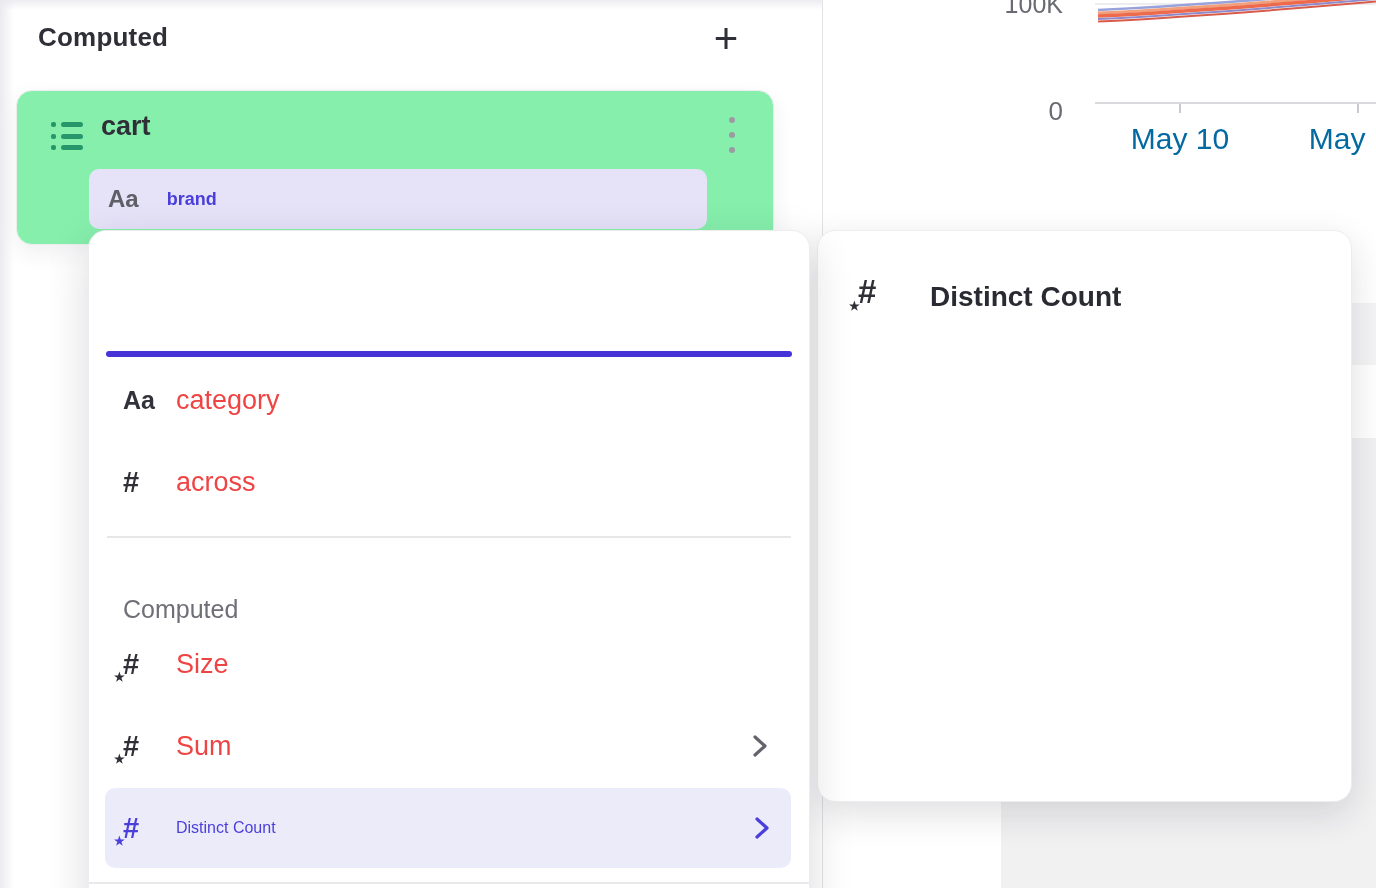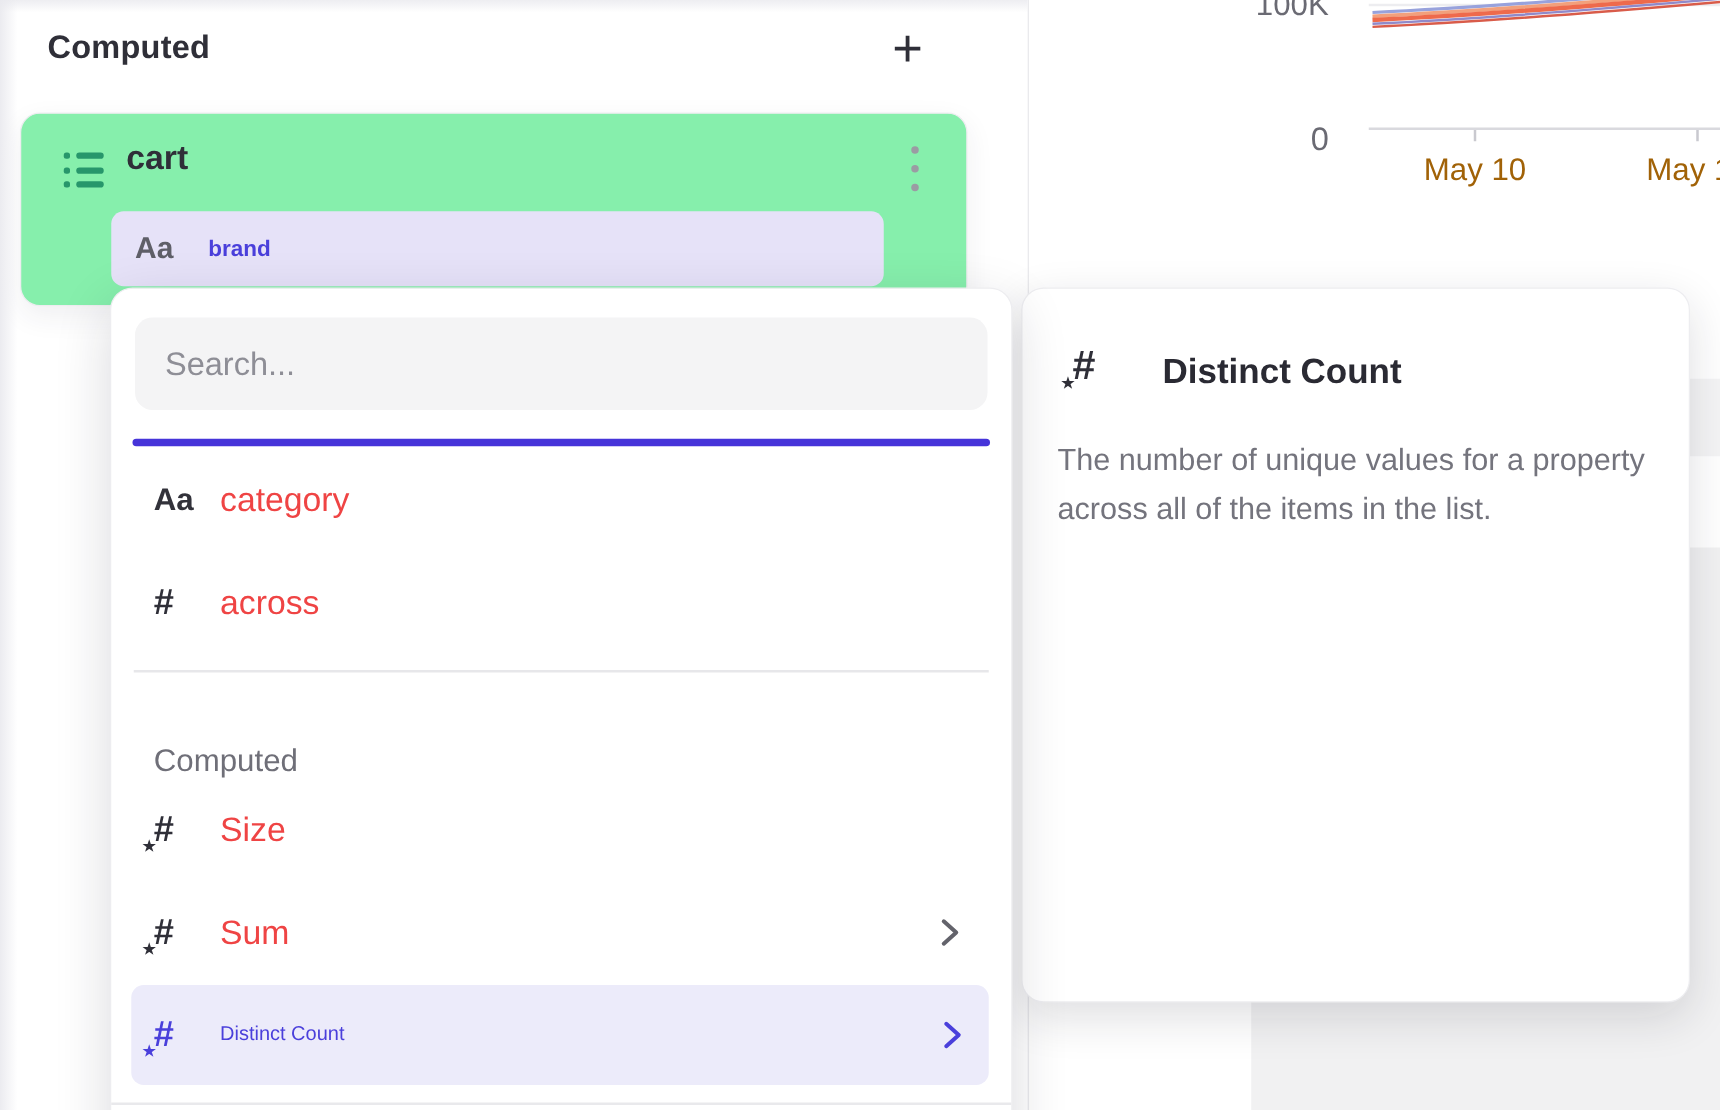--- a/index.html
+++ b/index.html
@@ -31,21 +31,21 @@
               display:flex;align-items:center;cursor:pointer;}
   .brand-pill .aa{margin-left:19px;font-size:24px;font-weight:600;color:#5f5f68;}
   .brand-pill .name{margin-left:28px;font-size:18px;font-weight:600;color:var(--accentText);}
 
   
   .right-panel{left:822px;top:0;width:554px;height:888px;border-left:1.5px solid #e3e3e7;overflow:hidden;background:#fff;}
   .ylab{width:70px;text-align:right;font-size:25px;color:#6a6a73;}
   .grid-100k{left:272px;top:3px;width:282px;height:1.5px;background:#ededf0;}
   .x-axis{left:272px;top:102px;width:282px;height:2px;background:#d9d9de;}
   .tick{width:2px;height:9px;background:#c9c9cf;top:104px;}
-  .xlab{top:122px;width:110px;text-align:center;font-size:25px;color:#a16207;}
+  .xlab{top:122px;width:110px;text-align:center;font-size:30px;color:#0369a1;}
   .gray-band{left:0;top:303px;width:554px;height:62px;background:#f4f4f5;}
   .gray-area{left:178px;top:438px;width:376px;height:450px;background:#f1f1f2;}
 
   
   .popup{left:88px;top:230px;width:720px;height:700px;background:#fff;border:1px solid #ededf0;border-radius:18px;
          box-shadow:0 14px 44px rgba(25,25,45,.16);z-index:20;}
   .search-box{left:19px;top:23px;width:682px;height:74px;border-radius:14px;background:#f4f4f5;border:none;
               padding:0 0 0 24px;font-family:"Liberation Sans",sans-serif;font-size:26px;color:#3a3a42;outline:none;box-sizing:border-box;}
   .search-box::placeholder{color:#8e8e96;}
   .scroll-indicator{left:17px;top:120px;width:686px;height:6px;border-radius:3px;background:var(--accent);}
@@ -131,25 +131,23 @@
   </div>
 
   <div class="abs top-shade"></div>
   <div class="abs left-shade"></div>
 
   <div class="abs tooltip-card">
     <div class="abs tt-icon num-icon">
       <span>#</span><span class="star">★</span>
     </div>
     <div class="abs tt-title">Distinct Count</div>
-    <div class="abs tt-desc">The number of unique values for a property across all of the items in the list.</div>
   </div>
 
   <div class="abs popup">
-    <input class="abs search-box" type="text" placeholder="Search..." style="">
     <div class="abs scroll-indicator"></div>
 
     <div class="abs p-row" style="top:139px;">
       <span class="icon-slot">
           <span class="aa-icon">Aa</span>
         </span>
       <span class="lbl">category</span>
     </div>
     <div class="abs p-row" style="top:221px;">
       <span class="icon-slot">

